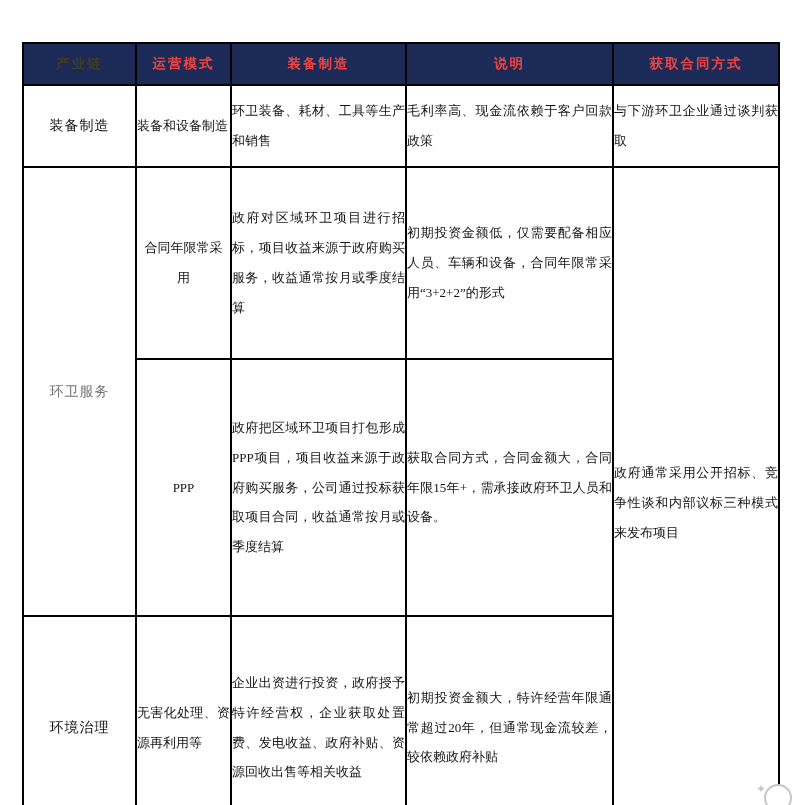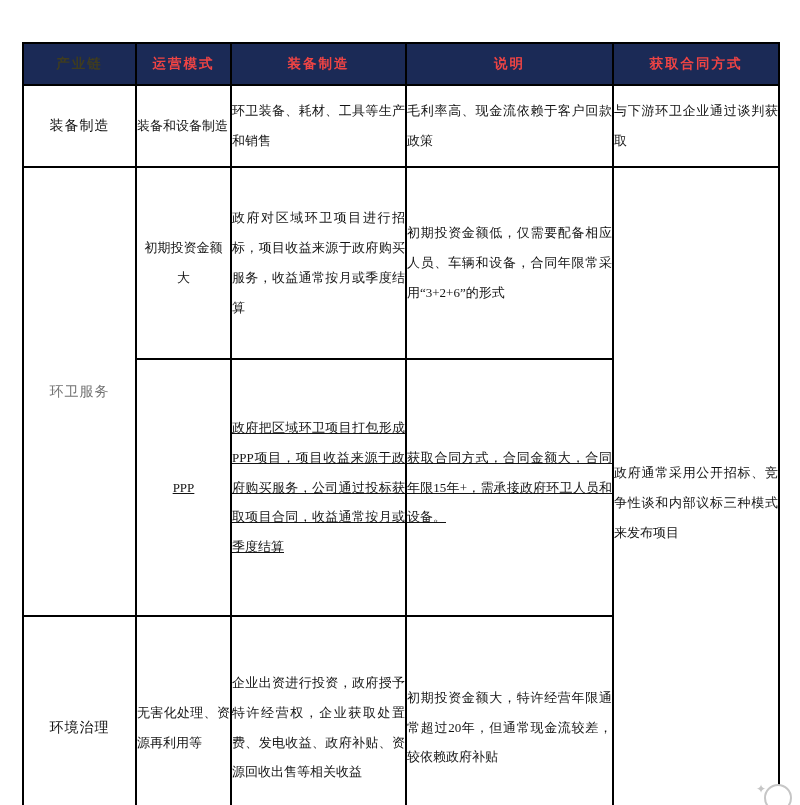--- a/index.html
+++ b/index.html
@@ -57,21 +57,21 @@
     padding: 4px 0;
     text-align: justify;
   }
   td.body.center {
     text-align: center;
     padding: 4px 6px;
   }
   
   tr.r1 td { height: 72px; }
   tr.r2 td { height: 182px; }
-  tr.r3 td { height: 247px; text-decoration: underline; }
+  tr.r3 td { height: 247px; }
   tr.r4 td { height: 213px; }
 
   .watermark {
     position: absolute;
     right: 8px;
     top: 752px;
     display: flex;
     align-items: center;
     gap: 8px;
     color: #bebebe;
@@ -127,23 +127,23 @@
     <tr class="r1">
       <td class="chain">装备制造</td>
       <td class="body">装备和设备制造</td>
       <td class="body">环卫装备、耗材、工具等生产和销售</td>
       <td class="body">毛利率高、现金流依赖于客户回款政策</td>
       <td class="body">与下游环卫企业通过谈判获取</td>
     </tr>
 
     <tr class="r2">
       <td class="chain red" rowspan="2">环卫服务</td>
-      <td class="body center">初期投资金额大</td>
+      <td class="body center">合同年限常采用</td>
       <td class="body">政府对区域环卫项目进行招标，项目收益来源于政府购买服务，收益通常按月或季度结算</td>
-      <td class="body">初期投资金额低，仅需要配备相应人员、车辆和设备，合同年限常采用“3+2+6”的形式</td>
+      <td class="body">初期投资金额低，仅需要配备相应人员、车辆和设备，合同年限常采用“3+2+2”的形式</td>
       <td class="body" rowspan="3">政府通常采用公开招标、竞争性谈和内部议标三种模式来发布项目</td>
     </tr>
 
     <tr class="r3">
       <td class="body center">PPP</td>
       <td class="body">政府把区域环卫项目打包形成PPP项目，项目收益来源于政府购买服务，公司通过投标获取项目合同，收益通常按月或季度结算</td>
       <td class="body">获取合同方式，合同金额大，合同年限15年+，需承接政府环卫人员和设备。</td>
     </tr>
 
     <tr class="r4">

